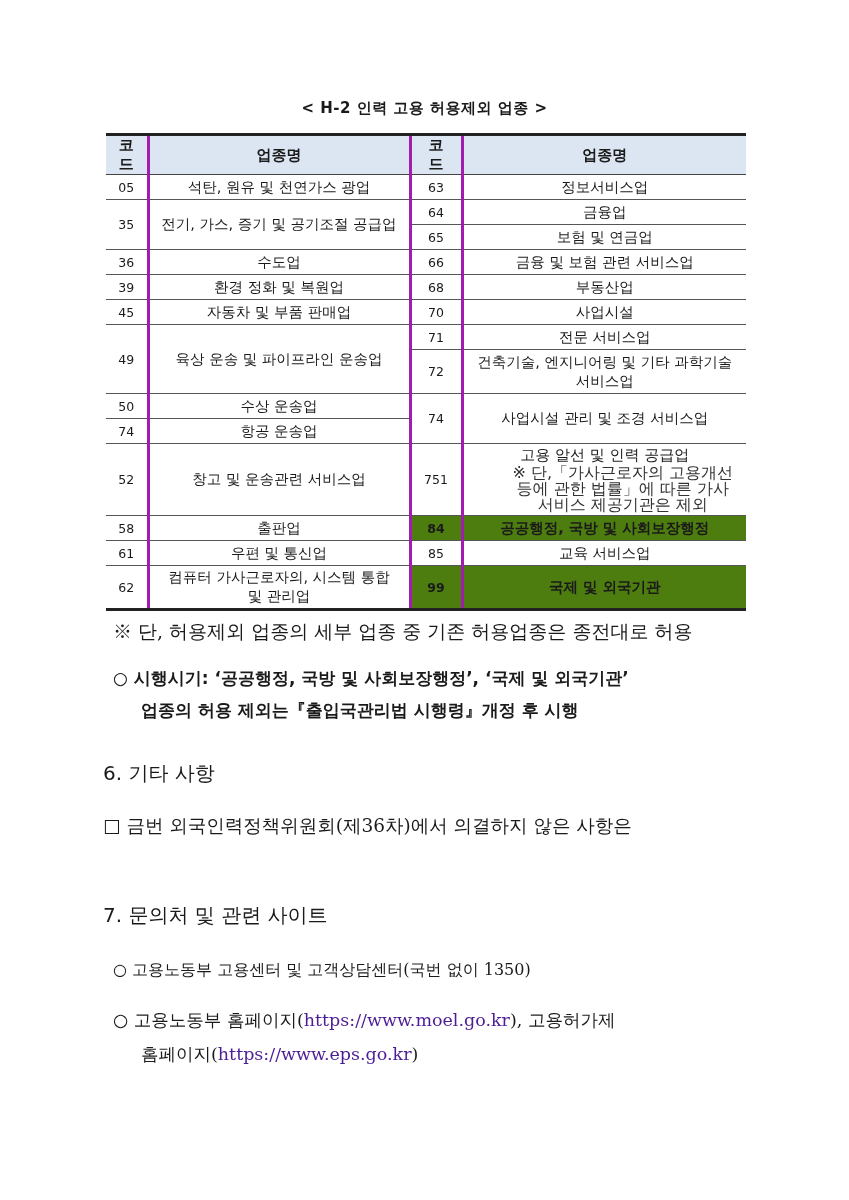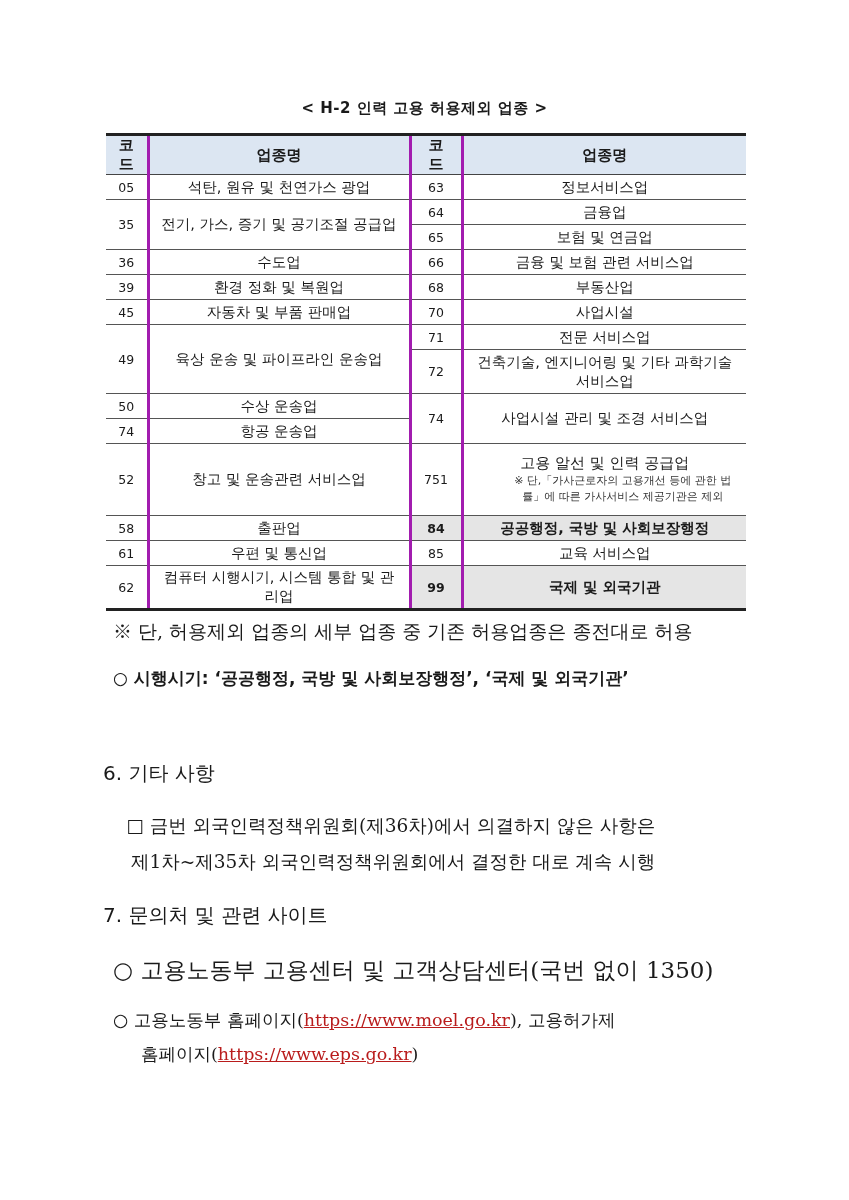--- a/index.html
+++ b/index.html
@@ -5,33 +5,33 @@
   html, body { margin: 0; padding: 0; background: #ffffff; }
   body { width: 849px; height: 1200px; position: relative; overflow: hidden; color: #1a1a1a; font-family: "DejaVu Sans", sans-serif; }
   .caption { position: absolute; top: 99px; left: 0; width: 849px; text-align: center; font-size: 15px; font-weight: bold; letter-spacing: 0.5px; }
   table.h2 { position: absolute; left: 106px; top: 133px; width: 640px; border-collapse: collapse; font-size: 14.5px; table-layout: fixed; }
   table.h2 th, table.h2 td { border-bottom: 1px solid #555; text-align: center; vertical-align: middle; padding: 0 10px; line-height: 19px; }
   table.h2 th { background: #dce6f2; font-weight: bold; height: 24px; border-top: 3px solid #222; border-bottom: 1px solid #444; font-size: 15px; }
   table.h2 .vl { border-left: 3px solid #a21caf; }
   table.h2 td.code { font-size: 12.5px; }
   table.h2 tr.r25 td { height: 24px; margin-top: 42px; }
   table.h2 tr.last td { border-bottom: 3px solid #222; }
-  table.h2 td.hl { background: #e5e5e5; font-weight: bold; }
-  .note-small { display: block; font-size: 11px; line-height: 16px; color: #333; margin-left: 36px; }
+  table.h2 td.hl { background: #4d7c0f; font-weight: bold; }
+  .note-small { display: block; font-size: 16px; line-height: 16px; color: #333; margin-left: 36px; }
   .serif { font-family: "DejaVu Serif", serif; }
   .p { position: absolute; font-size: 18px; line-height: 30px; }
   .note { left: 113px; top: 616px; font-size: 19px; }
   .bul { left: 113px; top: 662px; font-weight: bold; font-size: 17px; line-height: 32px; }
   .sec { position: absolute; left: 103px; font-size: 20px; font-weight: normal; }
   .sec6 { top: 760px; }
   .sec7 { top: 902px; }
   .box-item { left: 103px; top: 808px; font-size: 18.5px; line-height: 36px; text-align: right; }
-  .c1 { left: 113px; top: 955px; font-size: 23px; }
+  .c1 { left: 113px; top: 955px; font-size: 16px; }
   .c2 { left: 113px; top: 1003px; font-size: 17.5px; line-height: 34px; }
-  a.lnk { color: #b91c1c; text-decoration: underline; }
+  a.lnk { color: #4c1d95; }
   .ind { display: inline-block; width: 28px; }
 </style>
 </head>
 <body>
 
 <div class="caption">&lt; H-2 인력 고용 허용제외 업종 &gt;</div>
 
 <table class="h2">
   <colgroup>
     <col style="width:42px">
@@ -118,41 +118,41 @@
       <td class="vl hl">공공행정, 국방 및 사회보장행정</td>
     </tr>
     <tr class="r25">
       <td class="code">61</td>
       <td class="vl">우편 및 통신업</td>
       <td class="vl code">85</td>
       <td class="vl">교육 서비스업</td>
     </tr>
     <tr class="last" style="height:44px">
       <td class="code">62</td>
-      <td class="vl">컴퓨터 시행시기, 시스템 통합 및 관리업</td>
+      <td class="vl">컴퓨터 가사근로자의, 시스템 통합 및 관리업</td>
       <td class="vl code hl">99</td>
       <td class="vl hl">국제 및 외국기관</td>
     </tr>
   </tbody>
 </table>
 
 <div class="p note serif">※ 단, 허용제외 업종의 세부 업종 중 기존 허용업종은 종전대로 허용</div>
 
 <div class="p bul">
   <span style="font-weight:normal;">○</span>
   <span>시행시기: ‘공공행정, 국방 및 사회보장행정’, ‘국제 및 외국기관’</span><br>
-  <span class="ind"></span>
+  <span class="ind"></span><span>업종의 허용 제외는『출입국관리법 시행령』개정 후 시행</span>
 </div>
 
 <div class="sec sec6">6. 기타 사항</div>
 
 <div class="p box-item serif">
   <span>□</span>
   <span>금번 외국인력정책위원회(제36차)에서 의결하지 않은 사항은</span><br>
-  <span class="ind"></span><span>제1차~제35차 외국인력정책위원회에서 결정한 대로 계속 시행</span>
+  <span class="ind"></span>
 </div>
 
 <div class="sec sec7">7. 문의처 및 관련 사이트</div>
 
 <div class="p c1 serif">
   <span>○</span>
   <span>고용노동부 고용센터 및 고객상담센터(국번 없이 1350)</span>
 </div>
 
 <div class="p c2 serif">

